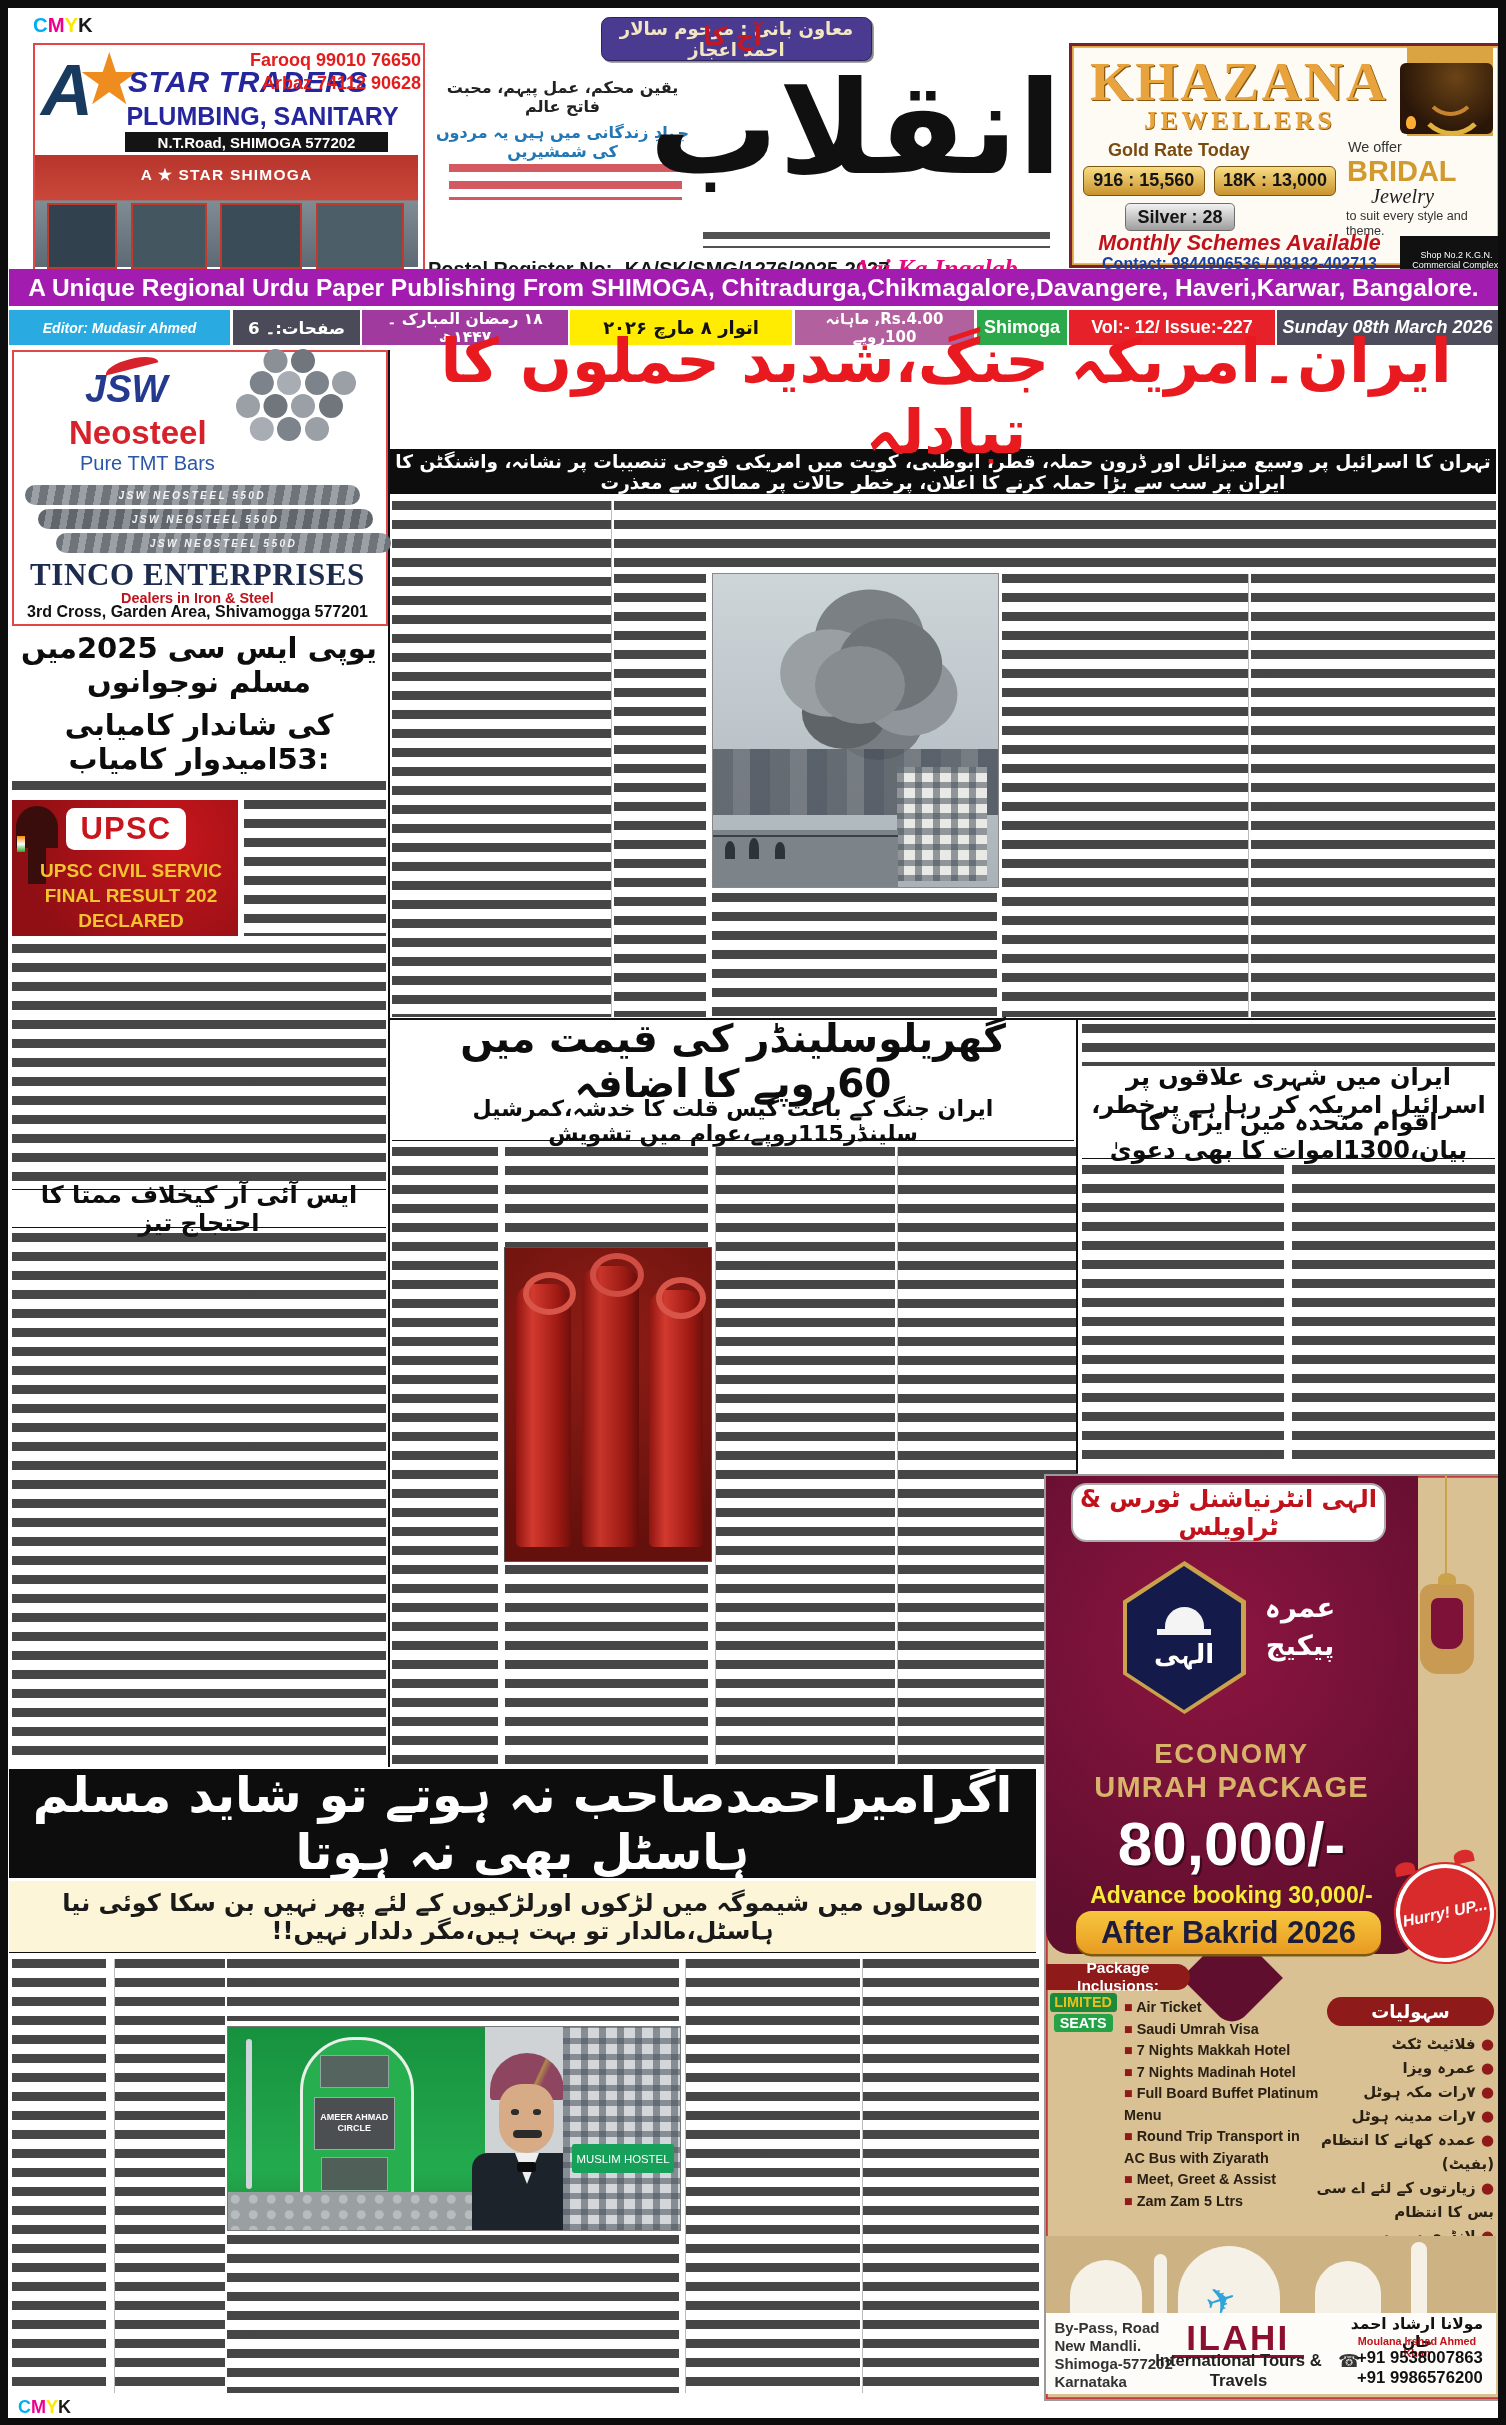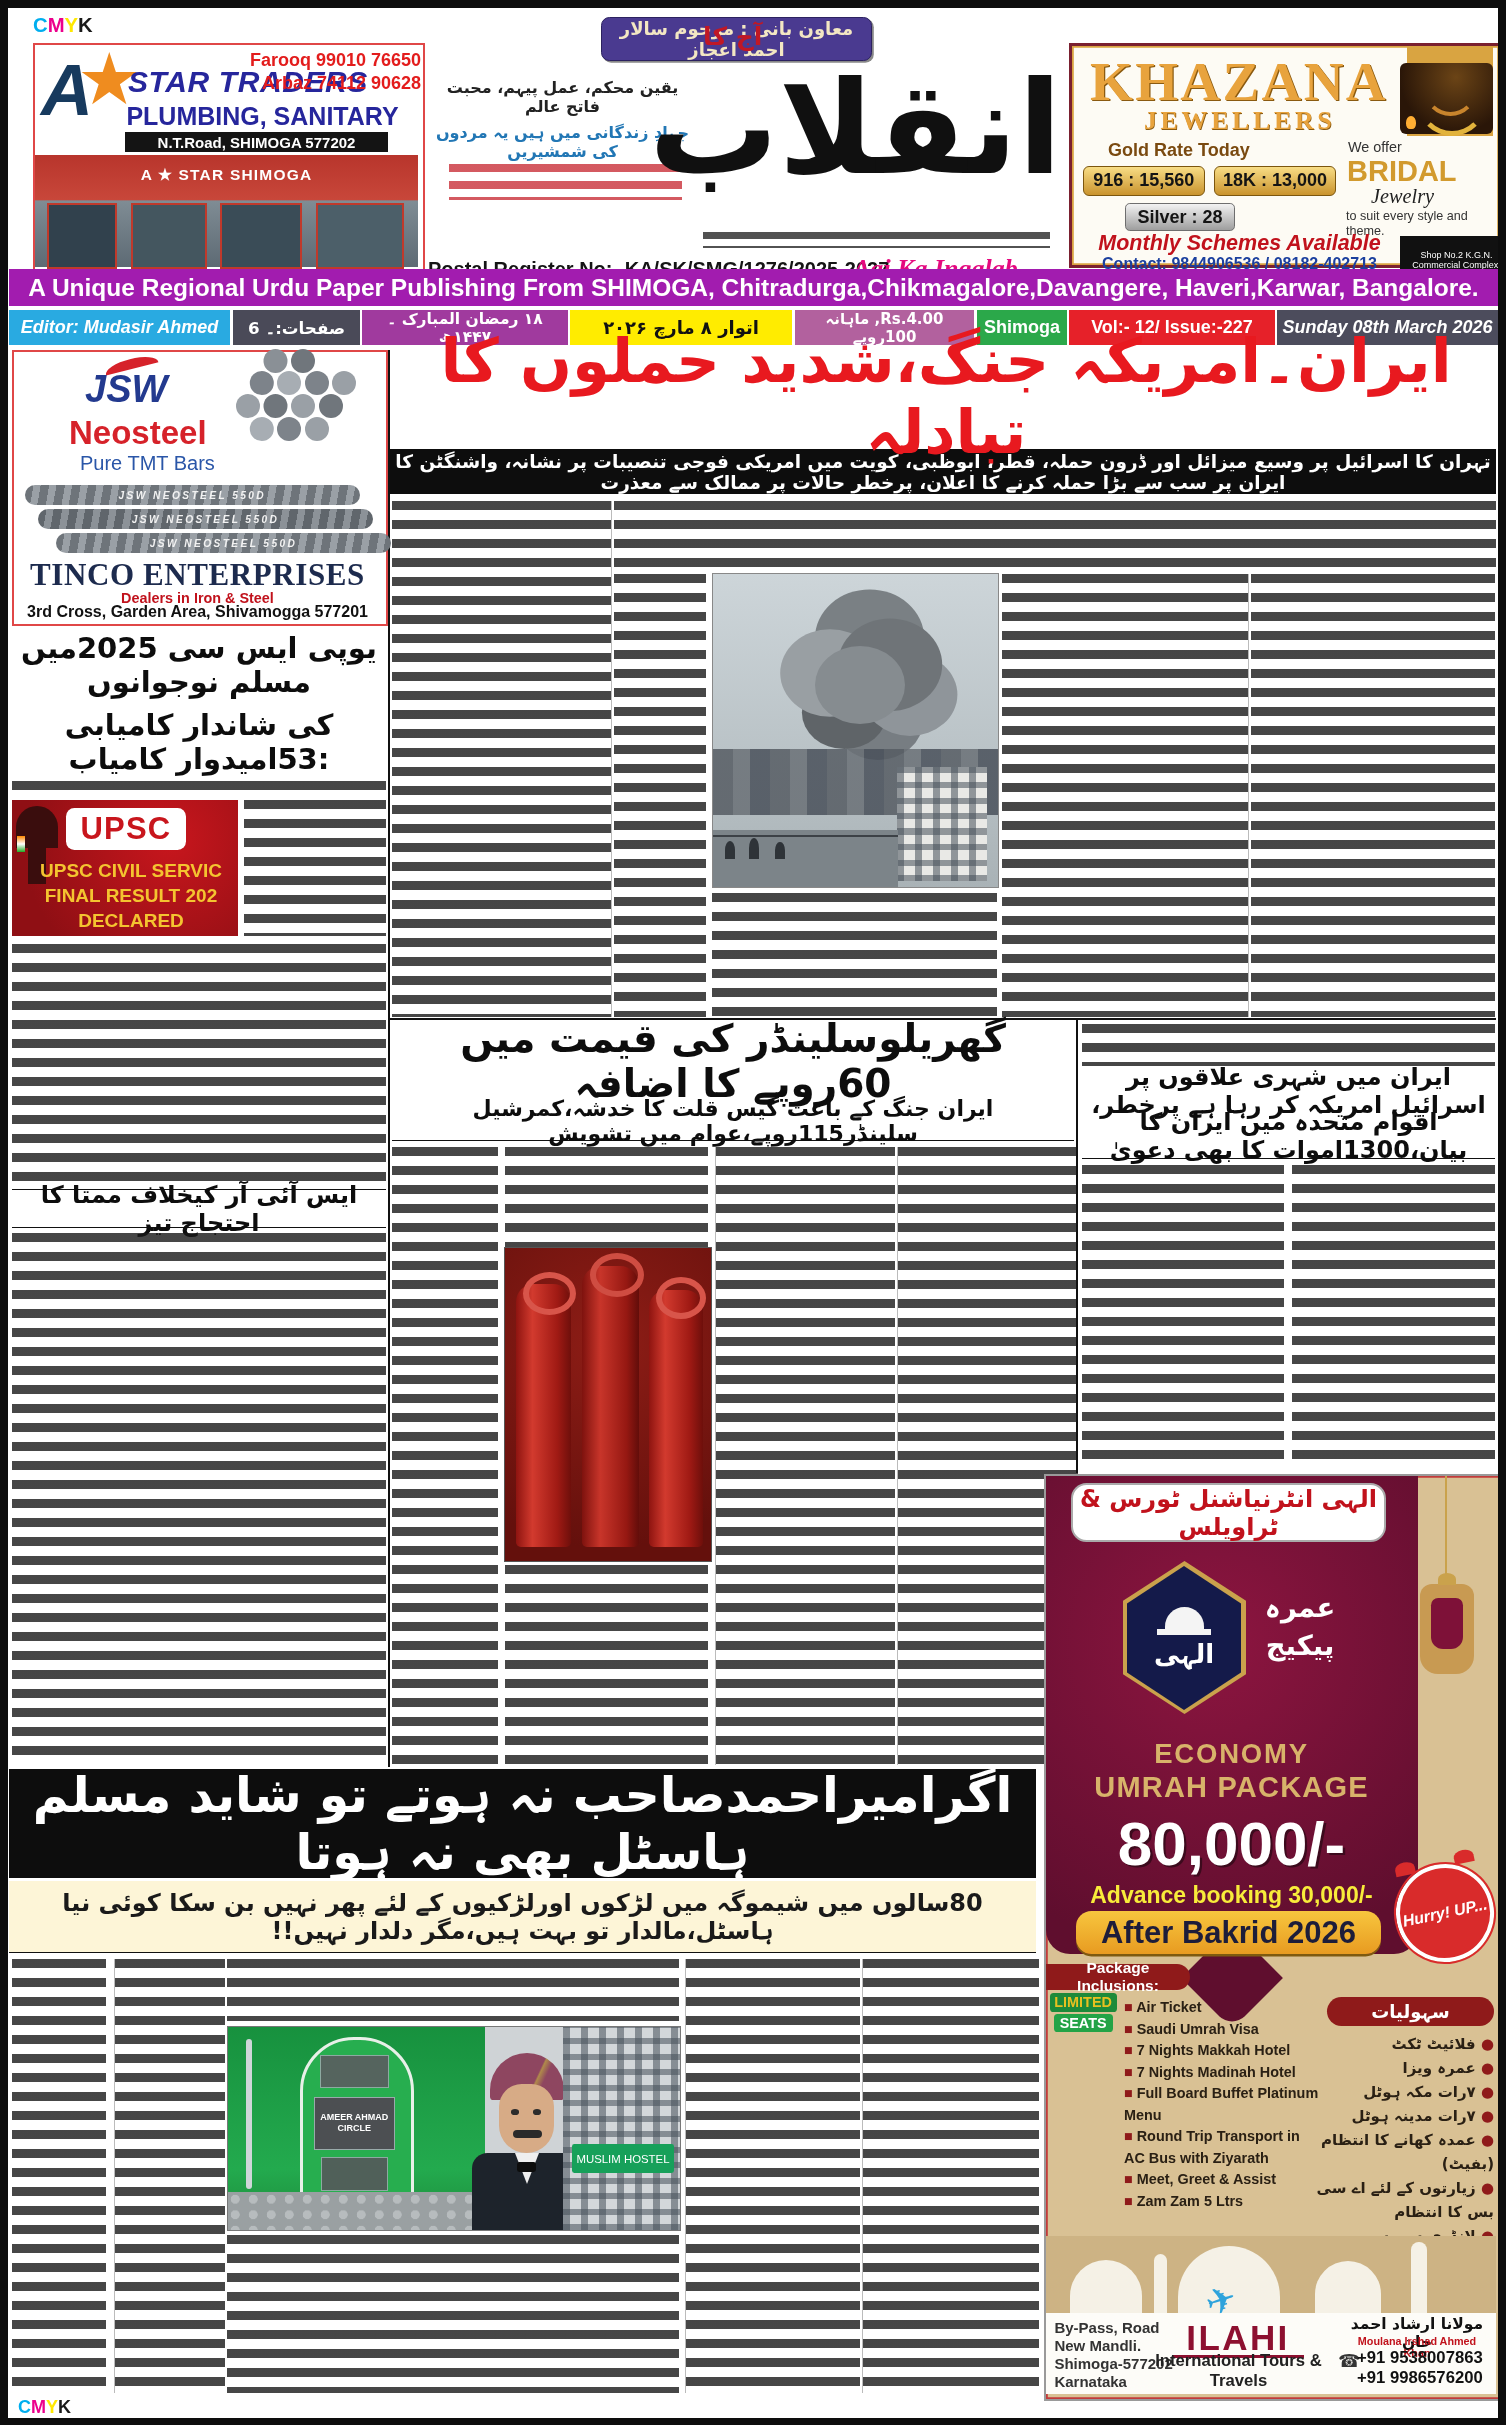--- a/index.html
+++ b/index.html
@@ -85,21 +85,21 @@
     </div>
     <div class="abs ctr" style="left:12px;top:187px;width:311px;height:21.5px;font-size:21.5px;font-weight:bold;font-style:italic;color:#c1121c">Monthly Schemes Available</div>
     <div class="abs ctr" style="left:12px;top:209px;width:311px;height:18px;font-size:16px;font-weight:bold;color:#1b3f9e">Contact: 9844906536 / 08182-402713</div>
     <div class="abs ctr" style="left:328px;top:190px;width:93px;height:38px;background:#111;color:#fff;font-size:9px;font-weight:normal;padding:10px">Shop No.2 K.G.N. Commercial Complex, SHIMOGA</div>
   </div>
   <div class="abs ctr" style="left:1069px;top:263px;width:427px;height:0px"></div>
 
   <div class="abs ctr" style="left:9px;top:269px;width:1489px;height:37px;background:#a21caf;color:#fff;font-size:24.5px;font-weight:bold">A Unique Regional Urdu Paper Publishing From SHIMOGA, Chitradurga,Chikmagalore,Davangere, Haveri,Karwar, Bangalore.</div>
 
   <div class="abs" style="left:9px;top:310px;width:1489px;height:35px">
-    <div class="abs ctr" style="left:0;top:0;width:221px;height:35px;background:#29aae1;color:#fff;font-size:18px;font-weight:bold;font-style:italic">Editor: Mudasir Ahmed</div>
+    <div class="abs ctr" style="left:0;top:0;width:221px;height:35px;background:#29aae1;color:#fff;font-size:14px;font-weight:bold;font-style:italic">Editor: Mudasir Ahmed</div>
     <div class="abs ctr urdu" style="left:224px;top:0;width:127px;height:35px;background:#4a4a58;color:#fff;font-size:16.7px;font-weight:bold">صفحات:۔ 6</div>
     <div class="abs ctr urdu" style="left:353px;top:0;width:206px;height:35px;background:#a03a9e;color:#fff;font-size:15.5px;font-weight:bold">۱۸ رمضان المبارک ۔ ۱۴۴۷ھ</div>
     <div class="abs ctr urdu" style="left:561px;top:0;width:222px;height:35px;background:#ffec00;color:#111;font-size:18px;font-weight:bold">اتوار ۸ مارچ ۲۰۲۶</div>
     <div class="abs ctr urdu" style="left:786px;top:0;width:179px;height:35px;background:#b2619e;color:#fff;font-size:15px;font-weight:bold">Rs.4.00, ماہانہ 100روپے</div>
     <div class="abs ctr" style="left:968px;top:0;width:90px;height:35px;background:#2ba84a;color:#fff;font-size:18px;font-weight:bold">Shimoga</div>
     <div class="abs ctr" style="left:1060px;top:0;width:206px;height:35px;background:#e62129;color:#fff;font-size:18px;font-weight:bold">Vol:- 12/ Issue:-227</div>
     <div class="abs ctr" style="left:1268px;top:0;width:221px;height:35px;background:#4c4c5c;color:#fff;font-size:18px;font-weight:bold;font-style:italic">Sunday 08th March 2026</div>
   </div>
 
   <div class="abs rule" style="left:388px;top:350px;width:1.8px;height:1417px"></div>

